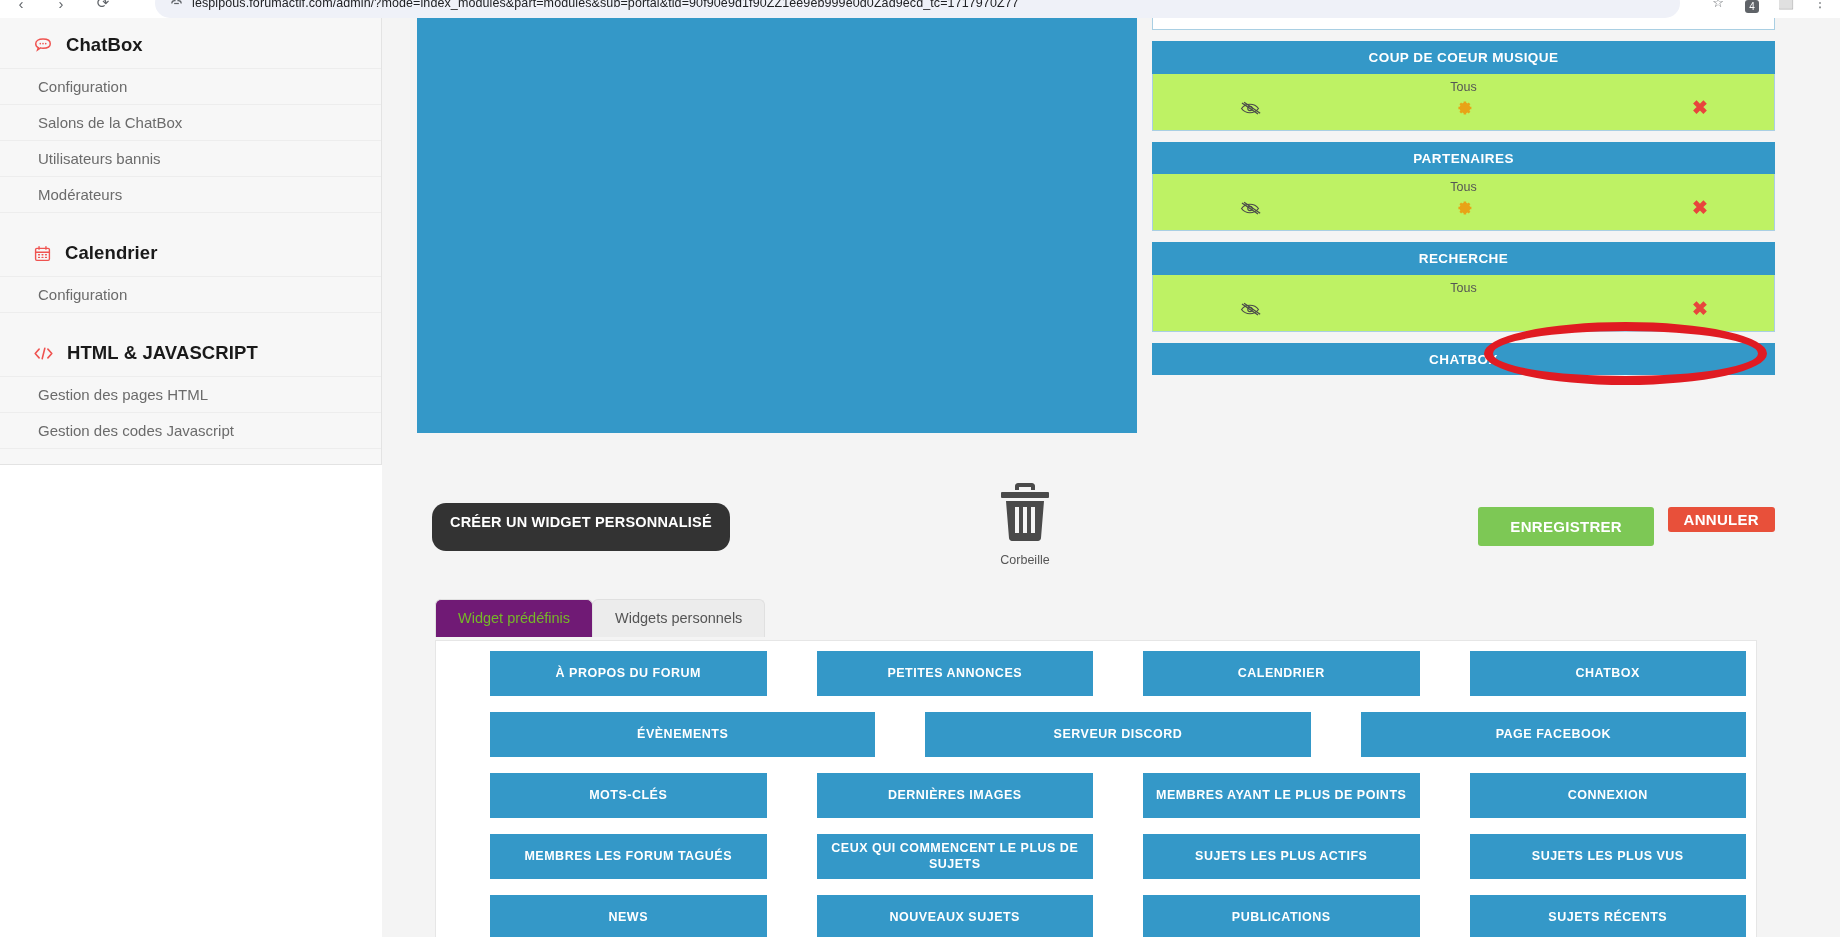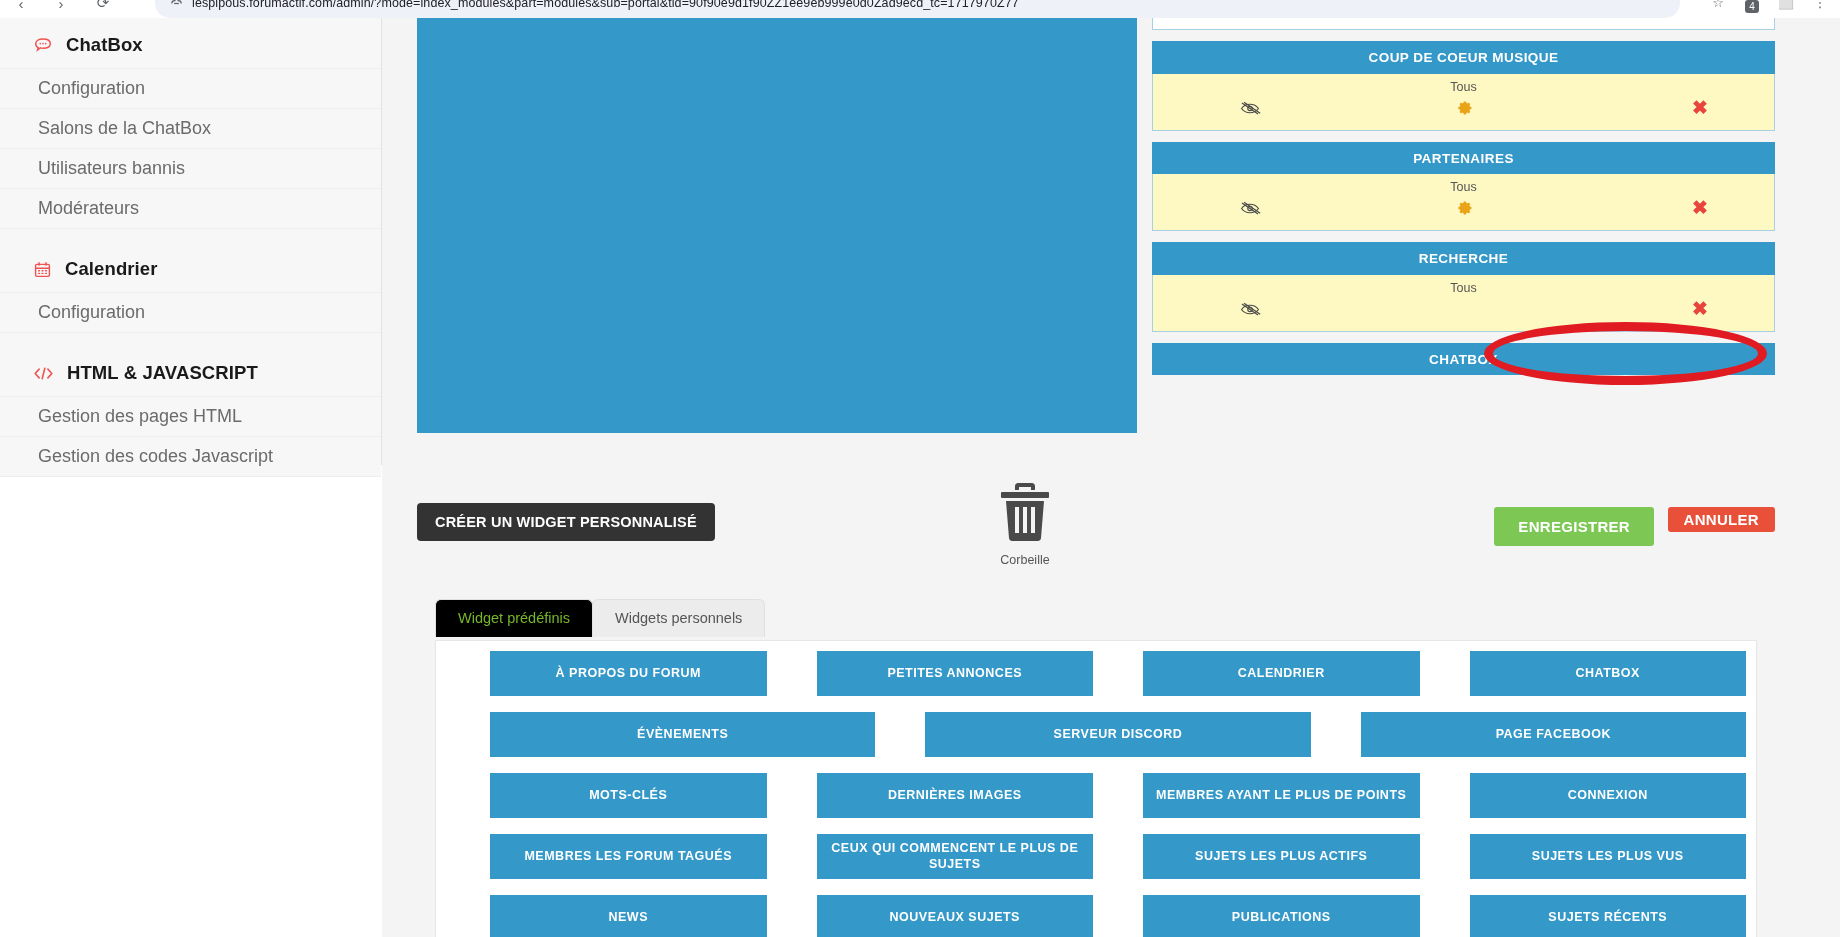--- a/index.html
+++ b/index.html
@@ -63,21 +63,21 @@
   }
   .sb-group-title {
     display: flex; align-items: center; gap: 13px;
     padding: 16px 0 12px 33px;
     font-size: 18.5px; font-weight: bold; color: #1a1a1a;
     letter-spacing: .1px;
   }
   .sb-ic { color: #ef5350; display: flex; align-items: center; }
   .sb-item {
     padding: 9px 0 9px 38px;
-    font-size: 18px; color: #6b6b6b;
+    font-size: 15px; color: #6b6b6b;
     border-top: 1px solid #ededed;
     background: #f7f7f7;
   }
   .sb-item:first-of-type { border-top: none; }
   .sb-sep { border-top: 1px solid #ededed; height: 14px; }
   .sb-tail { border-top: 1px solid #ededed; height: 30px; }
 
   
   #main {
     position: absolute; left: 382px; top: 0;
@@ -107,21 +107,21 @@
   .wcard { margin-bottom: 11px; }
   .wcard-head {
     background: #3498c8; color: #ffffff;
     text-align: center;
     font-size: 13.5px; font-weight: bold;
     letter-spacing: .45px;
     padding: 10px 0 9px 0;
     line-height: 1;
   }
   .wcard-body {
-    background: #fef9c3;
+    background: #bef264;
     border: 1px solid #a9cfe3;
     border-top: none;
     position: relative;
     height: 57px;
   }
   .w-tous {
     position: absolute; left: 0; right: 0; top: 6px;
     text-align: center; font-size: 12.5px; color: #555;
   }
   .w-eye { position: absolute; left: 86px; top: 26px; }
@@ -146,39 +146,39 @@
     z-index: 40;
     pointer-events: none;
   }
 
   
   #action-row {
     position: absolute; left: 0; top: 418px;
     width: 1358px; height: 118px;
   }
   #btn-create {
-    position: absolute; left: 0; top: 67px;
+    position: absolute; left: 15px; top: 67px;
     background: #333333; color: #ffffff;
     font-size: 14.5px; font-weight: bold;
     letter-spacing: .2px;
-    padding: 11px 18px 11px 18px;
-    border: none; border-radius: 4px;
+    padding: 11px 18px 21px 18px;
+    border: none; border-radius: 14px;
     font-family: "Liberation Sans", sans-serif;
     white-space: nowrap;
   }
   #trash {
     position: absolute; left: 543px; top: 45px;
     width: 130px; text-align: center;
   }
   #trash-label { font-size: 12.5px; color: #555; margin-top: 6px; }
   #btn-save {
     position: absolute; right: 121px; top: 71px;
     background: #7dc855; color: #ffffff;
     font-size: 15px; font-weight: bold; letter-spacing: .3px;
-    padding: 11px 24px; border: none; border-radius: 3px;
+    padding: 11px 32px; border: none; border-radius: 3px;
     font-family: "Liberation Sans", sans-serif;
   }
   #btn-cancel {
     position: absolute; right: 0px; top: 71px;
     background: #e8503a; color: #ffffff;
     font-size: 15px; font-weight: bold; letter-spacing: .3px;
     padding: 4px 16px; border: none; border-radius: 3px;
     font-family: "Liberation Sans", sans-serif;
   }
 
@@ -186,21 +186,21 @@
   #tabs {
     position: absolute; left: 18px; top: 581px;
     display: flex; align-items: flex-end;
   }
   .tab {
     padding: 11px 22px 11px 22px;
     font-size: 14.5px;
     border-radius: 6px 6px 0 0;
     line-height: 1;
   }
-  .tab.active { background: #000000; color: #76b729; border: 1px solid #e0e0e0; border-bottom: none; position: relative; z-index:2; }
+  .tab.active { background: #701a75; color: #76b729; border: 1px solid #e0e0e0; border-bottom: none; position: relative; z-index:2; }
   .tab.inactive { background: #ececec; color: #555555; border: 1px solid #e0e0e0; border-bottom: none; margin-left: -1px; }
 
   
   #grid-panel {
     position: absolute; left: 18px; top: 622px;
     width: 1322px; min-height: 300px;
     background: #ffffff;
     border: 1px solid #e6e6e6;
     padding: 10px 10px 0 10px;
   }

